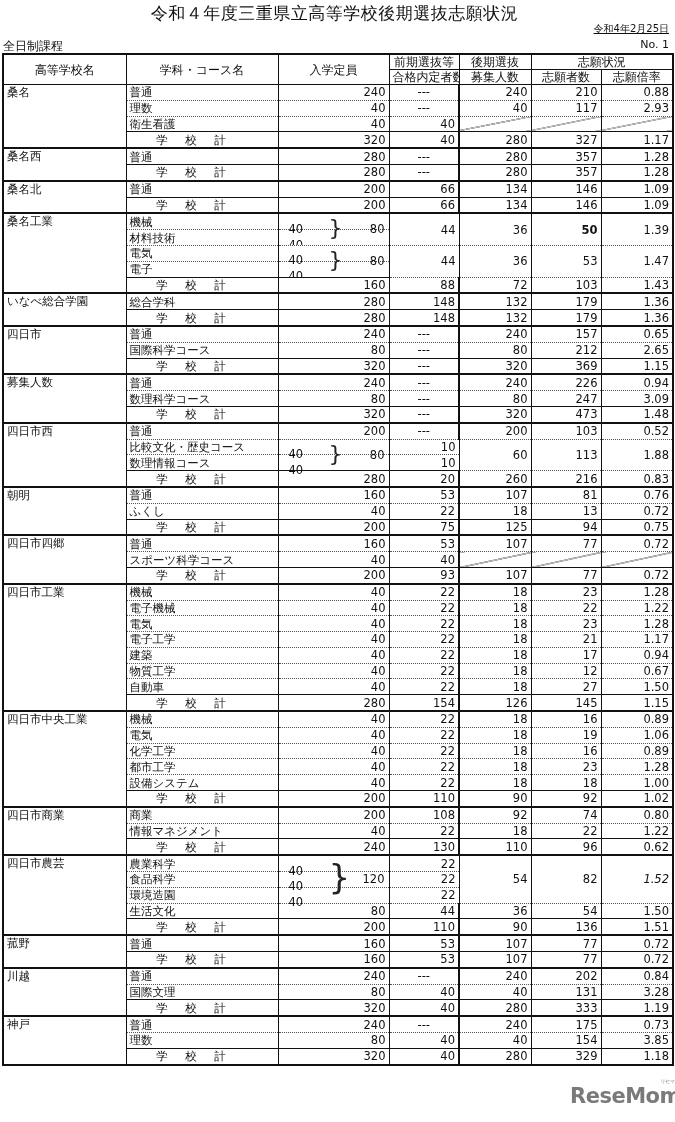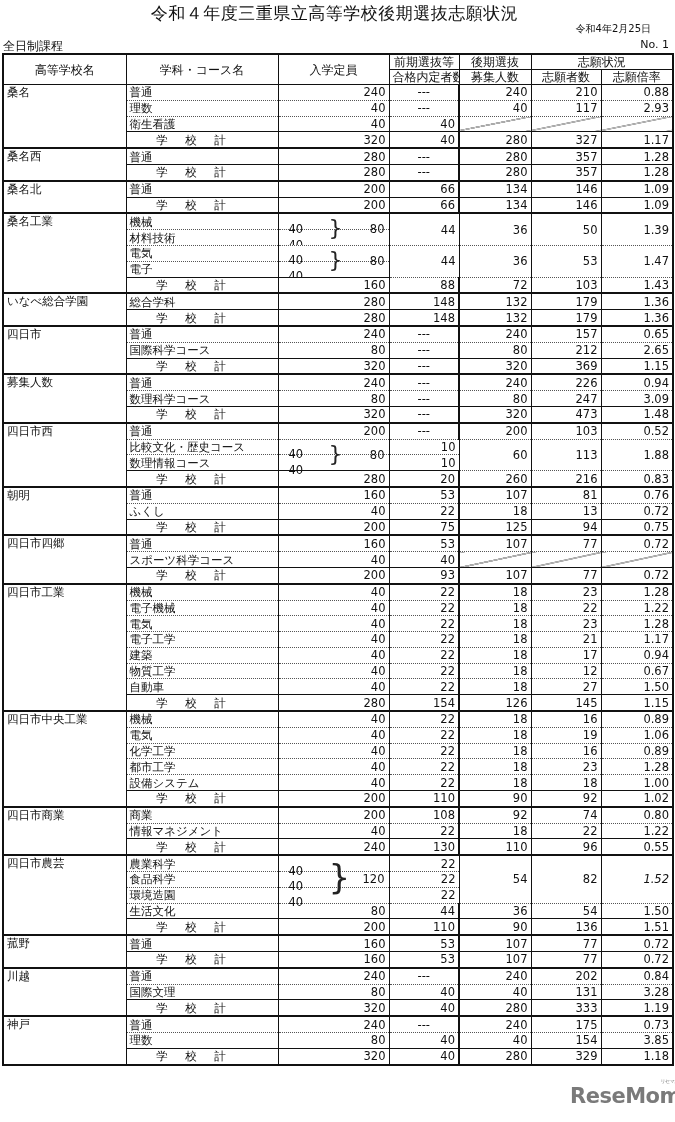--- a/index.html
+++ b/index.html
@@ -1,20 +1,20 @@
 <!DOCTYPE html>
 <html><head>
 <meta charset="utf-8">
 <style>
   html, body { margin:0; padding:0; background:#fff; }
   body { width:675px; height:1122px; position:relative; overflow:hidden;
          font-family:"DejaVu Sans", "Liberation Sans", sans-serif; color:#111; }
   .title { position:absolute; left:0; top:2px; width:669px; text-align:center;
            font-size:17px; letter-spacing:0.5px; }
-  .date { position:absolute; right:24px; top:22px; font-size:10px; }
+  .date { position:absolute; right:6px; top:22px; font-size:10px;text-decoration:underline; }
   .course-type { position:absolute; left:3px; top:38px; font-size:12px; }
   .pageno { position:absolute; right:6px; top:38px; font-size:11px; }
   table.main { position:absolute; left:2px; top:53px; width:670px;
                border-collapse:collapse; table-layout:fixed; font-size:11.5px; }
   table.main td, table.main th { padding:0 3px; height:14.8px; line-height:14px;
                border-left:1px solid #111; border-right:1px solid #111;
                border-bottom:1px dotted #555; white-space:nowrap; overflow:hidden; }
   table.main th { font-weight:normal; border:1.5px solid #111; height:13px; font-size:12px; }
   th.sm { font-size:10px;text-align:center; }
   .num { text-align:right; }
@@ -159,21 +159,21 @@
       <tr>
         <td class="school" rowspan="5">桑名工業</td>
         <td class="course">機械</td>
         <td class="grp" rowspan="1" style="overflow: visible;">
           <span class="sub">40</span>
           <span class="brace" style="top: 4px;">}</span>
           <span class="sum" style="top: 8px;">80</span>
         </td>
         <td class="num" rowspan="2" style="vertical-align: middle;">44</td>
         <td class="num" rowspan="2" style="vertical-align: middle;">36</td>
-        <td class="num" rowspan="2" style="vertical-align: middle;">50</td>
+        <td class="num" rowspan="2" style="vertical-align: middle; font-weight: bold;">50</td>
         <td class="num" rowspan="2" style="vertical-align: middle; margin-left: 20px;">1.39</td>
       </tr>
       <tr>
         <td class="course">材料技術</td>
         <td class="grp">
           <span class="sub">40</span>
         </td>
       </tr>
       <tr>
         <td class="course">電気</td>
@@ -544,21 +544,21 @@
           <div class="totlabel">
             <span>学</span>
             <span>校</span>
             <span>計</span>
           </div>
         </td>
         <td class="num">240</td>
         <td class="num">130</td>
         <td class="num thickL">110</td>
         <td class="num">96</td>
-        <td class="num">0.55</td>
+        <td class="num">0.62</td>
       </tr>
       <tr>
         <td class="school" rowspan="5">四日市農芸</td>
         <td class="course">農業科学</td>
         <td class="grp" style="overflow: visible;">
           <span class="sub">40</span>
           <span class="brace" style="top: 6px; font-size: 34px; line-height: 30px;">}</span>
           <span class="sum" style="top: 16px;">120</span>
         </td>
         <td class="num">22</td>

